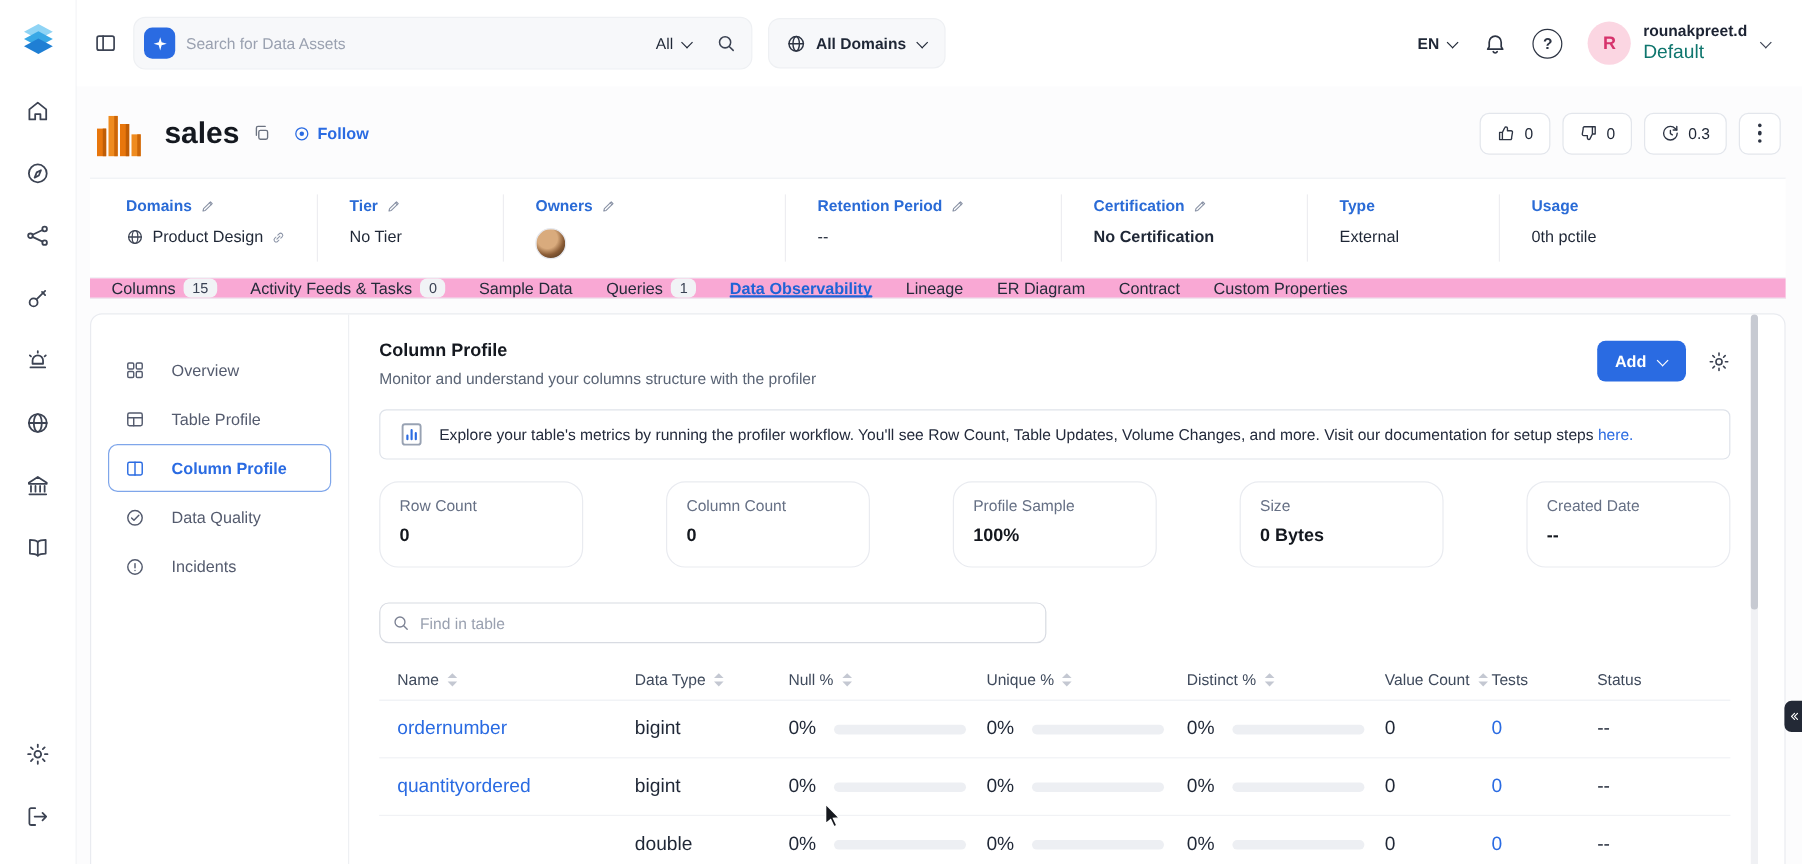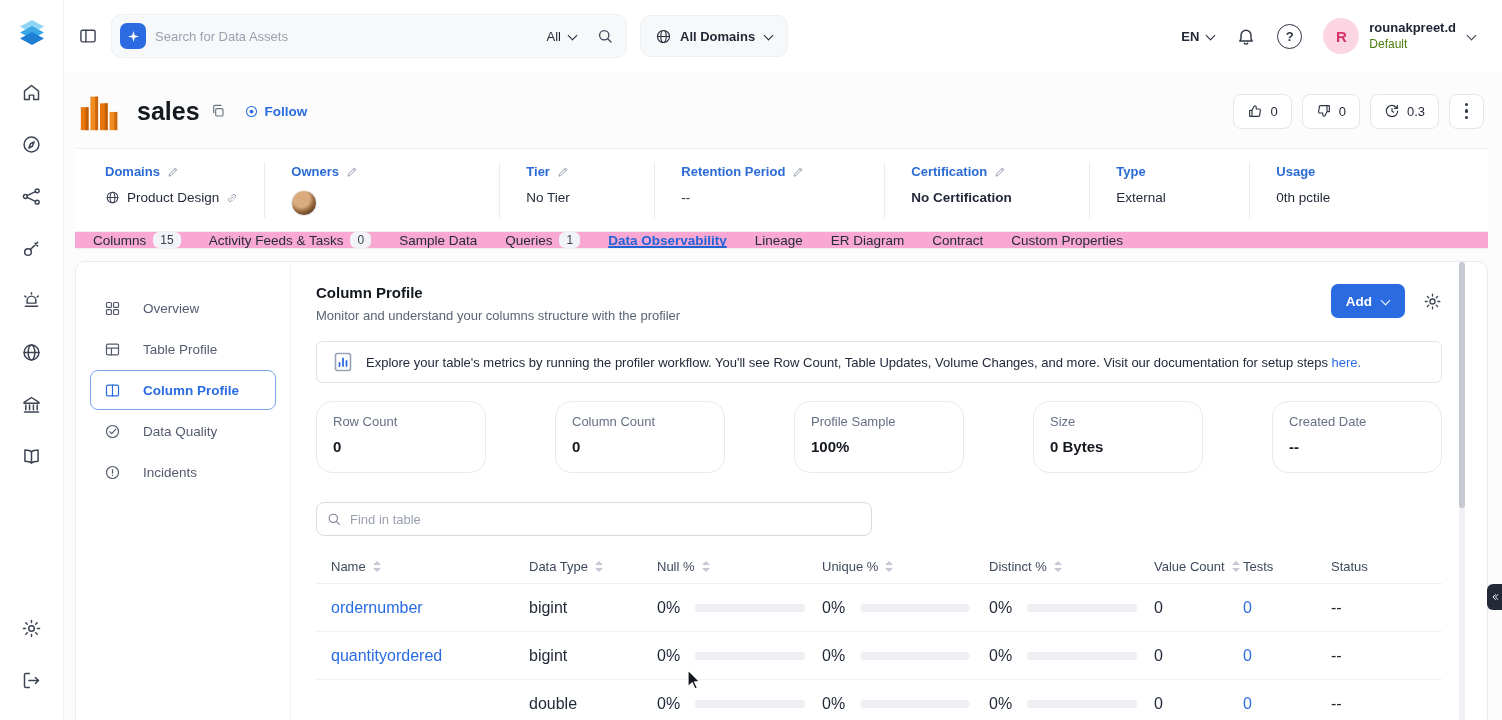--- a/index.html
+++ b/index.html
@@ -30,21 +30,21 @@
 .chev{display:inline-block;width:10px;height:8px;position:relative}
 .chev::before{content:"";position:absolute;left:2px;top:0;width:6px;height:6px;border-right:1.6px solid currentColor;border-bottom:1.6px solid currentColor;transform:rotate(45deg)}
 .domains-pill{display:flex;align-items:center;gap:8px;height:42px;padding:0 14px;background:#f7f8fa;border:1px solid #eef0f3;border-radius:10px;font-weight:700;color:#1f2736;cursor:pointer}
 .domains-pill svg{width:17px;height:17px;color:#2d3443}
 .lang{display:flex;align-items:center;gap:6px;font-weight:600;color:#1f2736;cursor:pointer}
 .bell{color:#2d3443;cursor:pointer}
 .help{width:25px;height:25px;border:1.6px solid #2d3443;border-radius:50%;display:flex;align-items:center;justify-content:center;font-weight:700;font-size:13px;color:#2d3443;cursor:pointer}
 .avatar{width:36px;height:36px;border-radius:50%;background:#fbd6e2;color:#d6336c;font-weight:700;font-size:15px;display:flex;align-items:center;justify-content:center;cursor:pointer}
 .userblock{line-height:1.25;cursor:pointer}
 .userblock .uname{font-weight:700;font-size:13px;color:#1c2333}
-.userblock .uteam{font-size:12px;color:#4d7c0f}
+.userblock .uteam{font-size:16px;color:#0f766e}
 
 
 .page{flex:1;padding:0 14px 0 11px;display:flex;flex-direction:column;min-height:0}
 .crumbclip{height:11px;overflow:hidden}
 .crumb{font-size:12px;color:#7b8db0;line-height:20px;margin-top:-10px;letter-spacing:.2px}
 .title-row{display:flex;align-items:center;padding:16px 4px 14px 2px}
 .svc-logo{width:46px;height:46px;margin-right:14px}
 .page-title{font-size:25px;font-weight:700;color:#14181f;margin-right:10px}
 .copybtn{color:#6b7280;cursor:pointer;margin-right:18px}
 .follow{display:flex;align-items:center;gap:6px;color:#2a6be2;font-weight:600;font-size:13.5px;cursor:pointer}
@@ -348,46 +348,46 @@
                 </svg>
               </span>
               <span>Product Design</span>
               <span class="linkicon">
                 <svg viewBox="0 0 24 24" class="stroke">
                   <path d="m9.5 14.5 5-5M8 11l-2.2 2.2a3.5 3.5 0 0 0 5 5L13 16M11 8l2.2-2.2a3.5 3.5 0 0 1 5 5L16 13"></path>
                 </svg>
               </span>
             </div>
         </div>
+        <div class="meta-item" style="min-width:155px">
+          <div class="lrow">
+              <span>Tier</span>
+              <span class="pencil">
+                <svg viewBox="0 0 24 24" class="stroke">
+                  <path d="m4 20 .9-3.6L15.5 5.8l2.7 2.7L7.6 19.1z"></path>
+                  <path d="m13.8 7.5 2.7 2.7"></path>
+                </svg>
+              </span>
+            </div>
+          <div class="vrow normal">
+              <span>No Tier</span>
+            </div>
+        </div>
         <div class="meta-item" style="min-width:235px">
           <div class="lrow">
               <span>Owners</span>
               <span class="pencil">
                 <svg viewBox="0 0 24 24" class="stroke">
                   <path d="m4 20 .9-3.6L15.5 5.8l2.7 2.7L7.6 19.1z"></path>
                   <path d="m13.8 7.5 2.7 2.7"></path>
                 </svg>
               </span>
             </div>
           <div class="vrow">
               <span class="owner-photo"></span>
-            </div>
-        </div>
-        <div class="meta-item" style="min-width:155px">
-          <div class="lrow">
-              <span>Tier</span>
-              <span class="pencil">
-                <svg viewBox="0 0 24 24" class="stroke">
-                  <path d="m4 20 .9-3.6L15.5 5.8l2.7 2.7L7.6 19.1z"></path>
-                  <path d="m13.8 7.5 2.7 2.7"></path>
-                </svg>
-              </span>
-            </div>
-          <div class="vrow normal">
-              <span>No Tier</span>
             </div>
         </div>
         <div class="meta-item" style="min-width:230px">
           <div class="lrow">
               <span>Retention Period</span>
               <span class="pencil">
                 <svg viewBox="0 0 24 24" class="stroke">
                   <path d="m4 20 .9-3.6L15.5 5.8l2.7 2.7L7.6 19.1z"></path>
                   <path d="m13.8 7.5 2.7 2.7"></path>
                 </svg>

